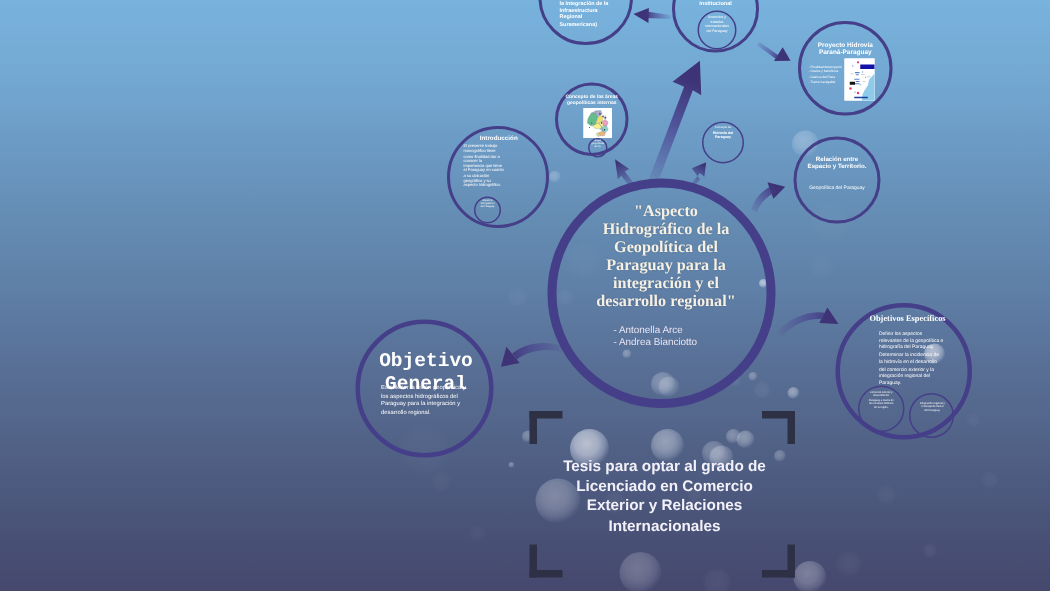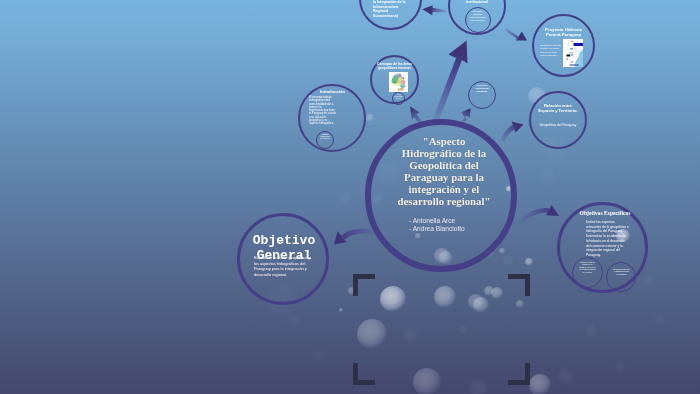--- a/index.html
+++ b/index.html
@@ -298,13 +298,14 @@
   <div class="lbl serif main-title" style="left:394px;top:135px;width:100px;font-size:10.8px;line-height:12.1px;font-weight:bold;">"Aspecto Hidrográfico de la Geopolítica del Paraguay para la integración y el desarrollo regional"</div>
   <div class="lbl main-authors" style="left:409px;top:217px;width:96px;font-size:6.6px;line-height:8.4px;white-space:pre-line;text-align:left;">- Antonella Arce
 - Andrea Bianciotto</div>
 
   <div class="bracket-frame">
     <span class="br br-tl"></span>
     <span class="br br-tr"></span>
     <span class="br br-bl"></span>
     <span class="br br-br"></span>
   </div>
+  <div class="lbl frame-subtitle" style="left:368px;top:305px;width:150px;font-size:10.2px;line-height:13.2px;font-weight:bold;">Tesis para optar al grado de Licenciado en Comercio Exterior y Relaciones Internacionales</div>
 </div>
 
 </body></html>

